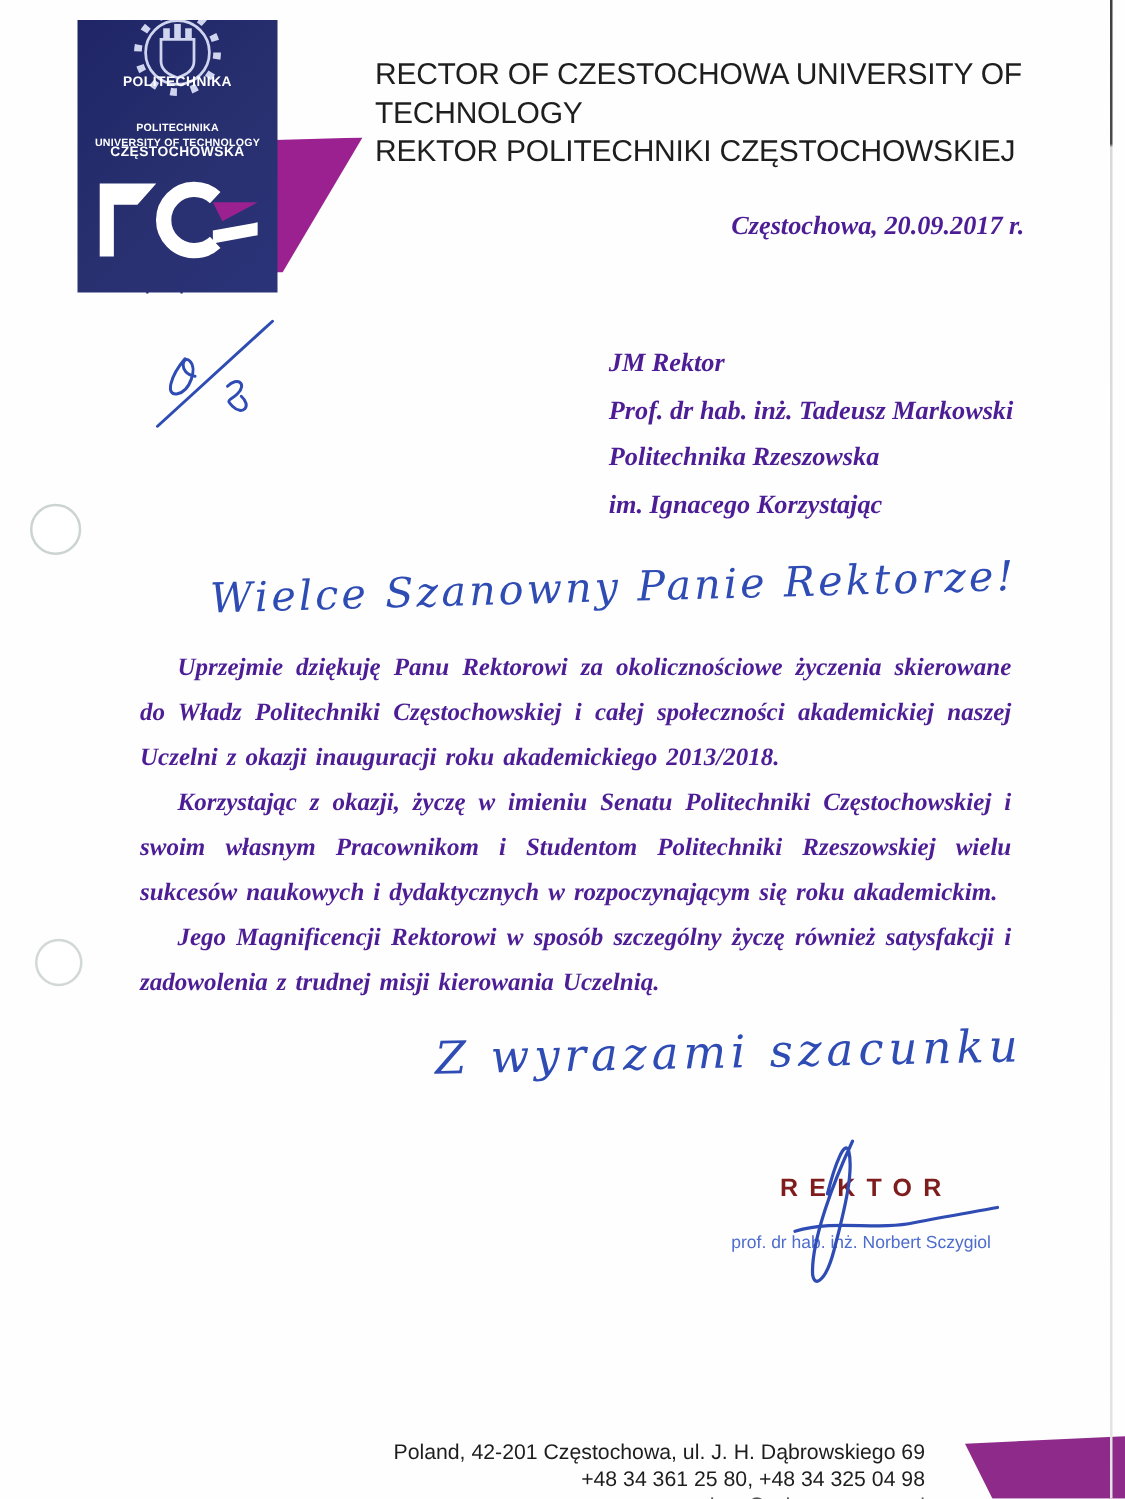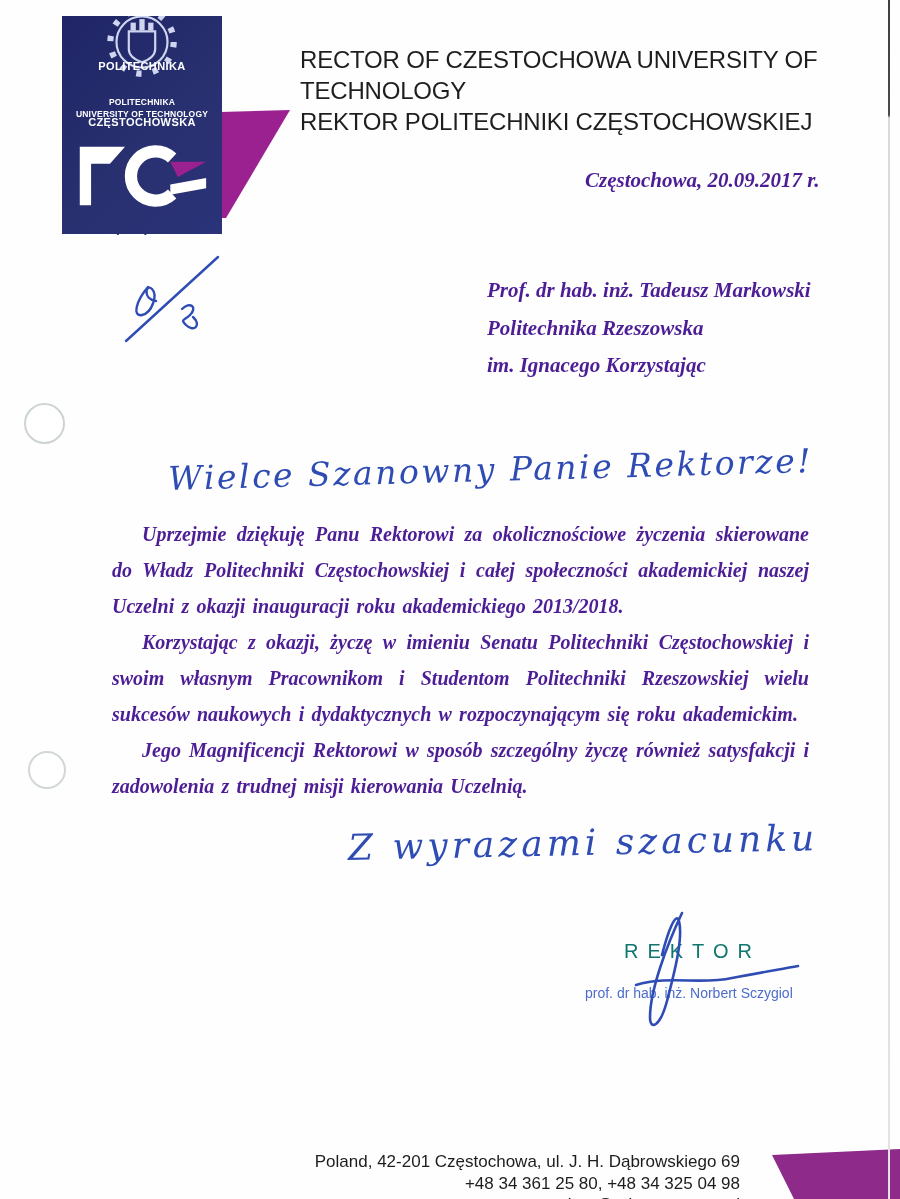--- a/index.html
+++ b/index.html
@@ -34,21 +34,21 @@
     font-size:20px;line-height:36px;text-align:justify;word-spacing:2.2px;
   }
   .body-text p{margin:0;text-indent:30px;}
 
   
   .ink{color:#2e4cb4;font-family:"DejaVu Serif",serif;font-style:italic;}
   .salutation{left:168px;top:450px;font-size:33px;letter-spacing:2.5px;transform:rotate(-1.6deg);white-space:nowrap;}
   .closing{left:348px;top:822px;font-size:36px;letter-spacing:4px;transform:rotate(-1.2deg);white-space:nowrap;}
 
   
-  .stamp-title{left:624px;top:940px;font-size:20px;font-weight:normal;letter-spacing:9px;color:#0f766e;white-space:nowrap;}
+  .stamp-title{left:624px;top:940px;font-size:20px;font-weight:bold;letter-spacing:9px;color:#7f1d1d;white-space:nowrap;}
   .stamp-name{left:585px;top:985px;font-size:14px;color:#4d6ccb;white-space:nowrap;}
 
   
   .footer{left:0;top:1151px;width:740px;text-align:right;font-size:17px;line-height:21.5px;color:#1d1d1d;}
   .footer div{white-space:nowrap;}
 
   .bottom-wedge{left:770px;top:1145px;width:130px;height:54px;}
 
   
   .hole{border-radius:50%;background:#fff;}
@@ -98,20 +98,21 @@
 
 <svg class="abs" style="left:118px;top:243px;" width="125" height="110" viewBox="0 0 125 110">
   <g fill="none" stroke="#2e4cb4" stroke-width="2.4" stroke-linecap="round">
     <path d="M8,98 L100,14"></path>
     <path d="M30,44 C18,58 14,74 24,72 C34,70 40,52 34,46 C28,40 24,56 38,58"></path>
     <path d="M64,66 C72,58 80,64 72,72 C66,78 62,76 68,82 C76,90 84,82 75,74"></path>
   </g>
 </svg>
 
 <div class="abs chancery addressee">
+  <div>JM Rektor</div>
   <div>Prof. dr hab. inż. Tadeusz Markowski</div>
   <div>Politechnika Rzeszowska</div>
   <div>im. Ignacego Korzystając</div>
 </div>
 
 <div class="abs hole hole1"></div>
 <div class="abs hole hole2"></div>
 
 <div class="abs ink salutation">Wielce Szanowny Panie Rektorze!</div>
 

